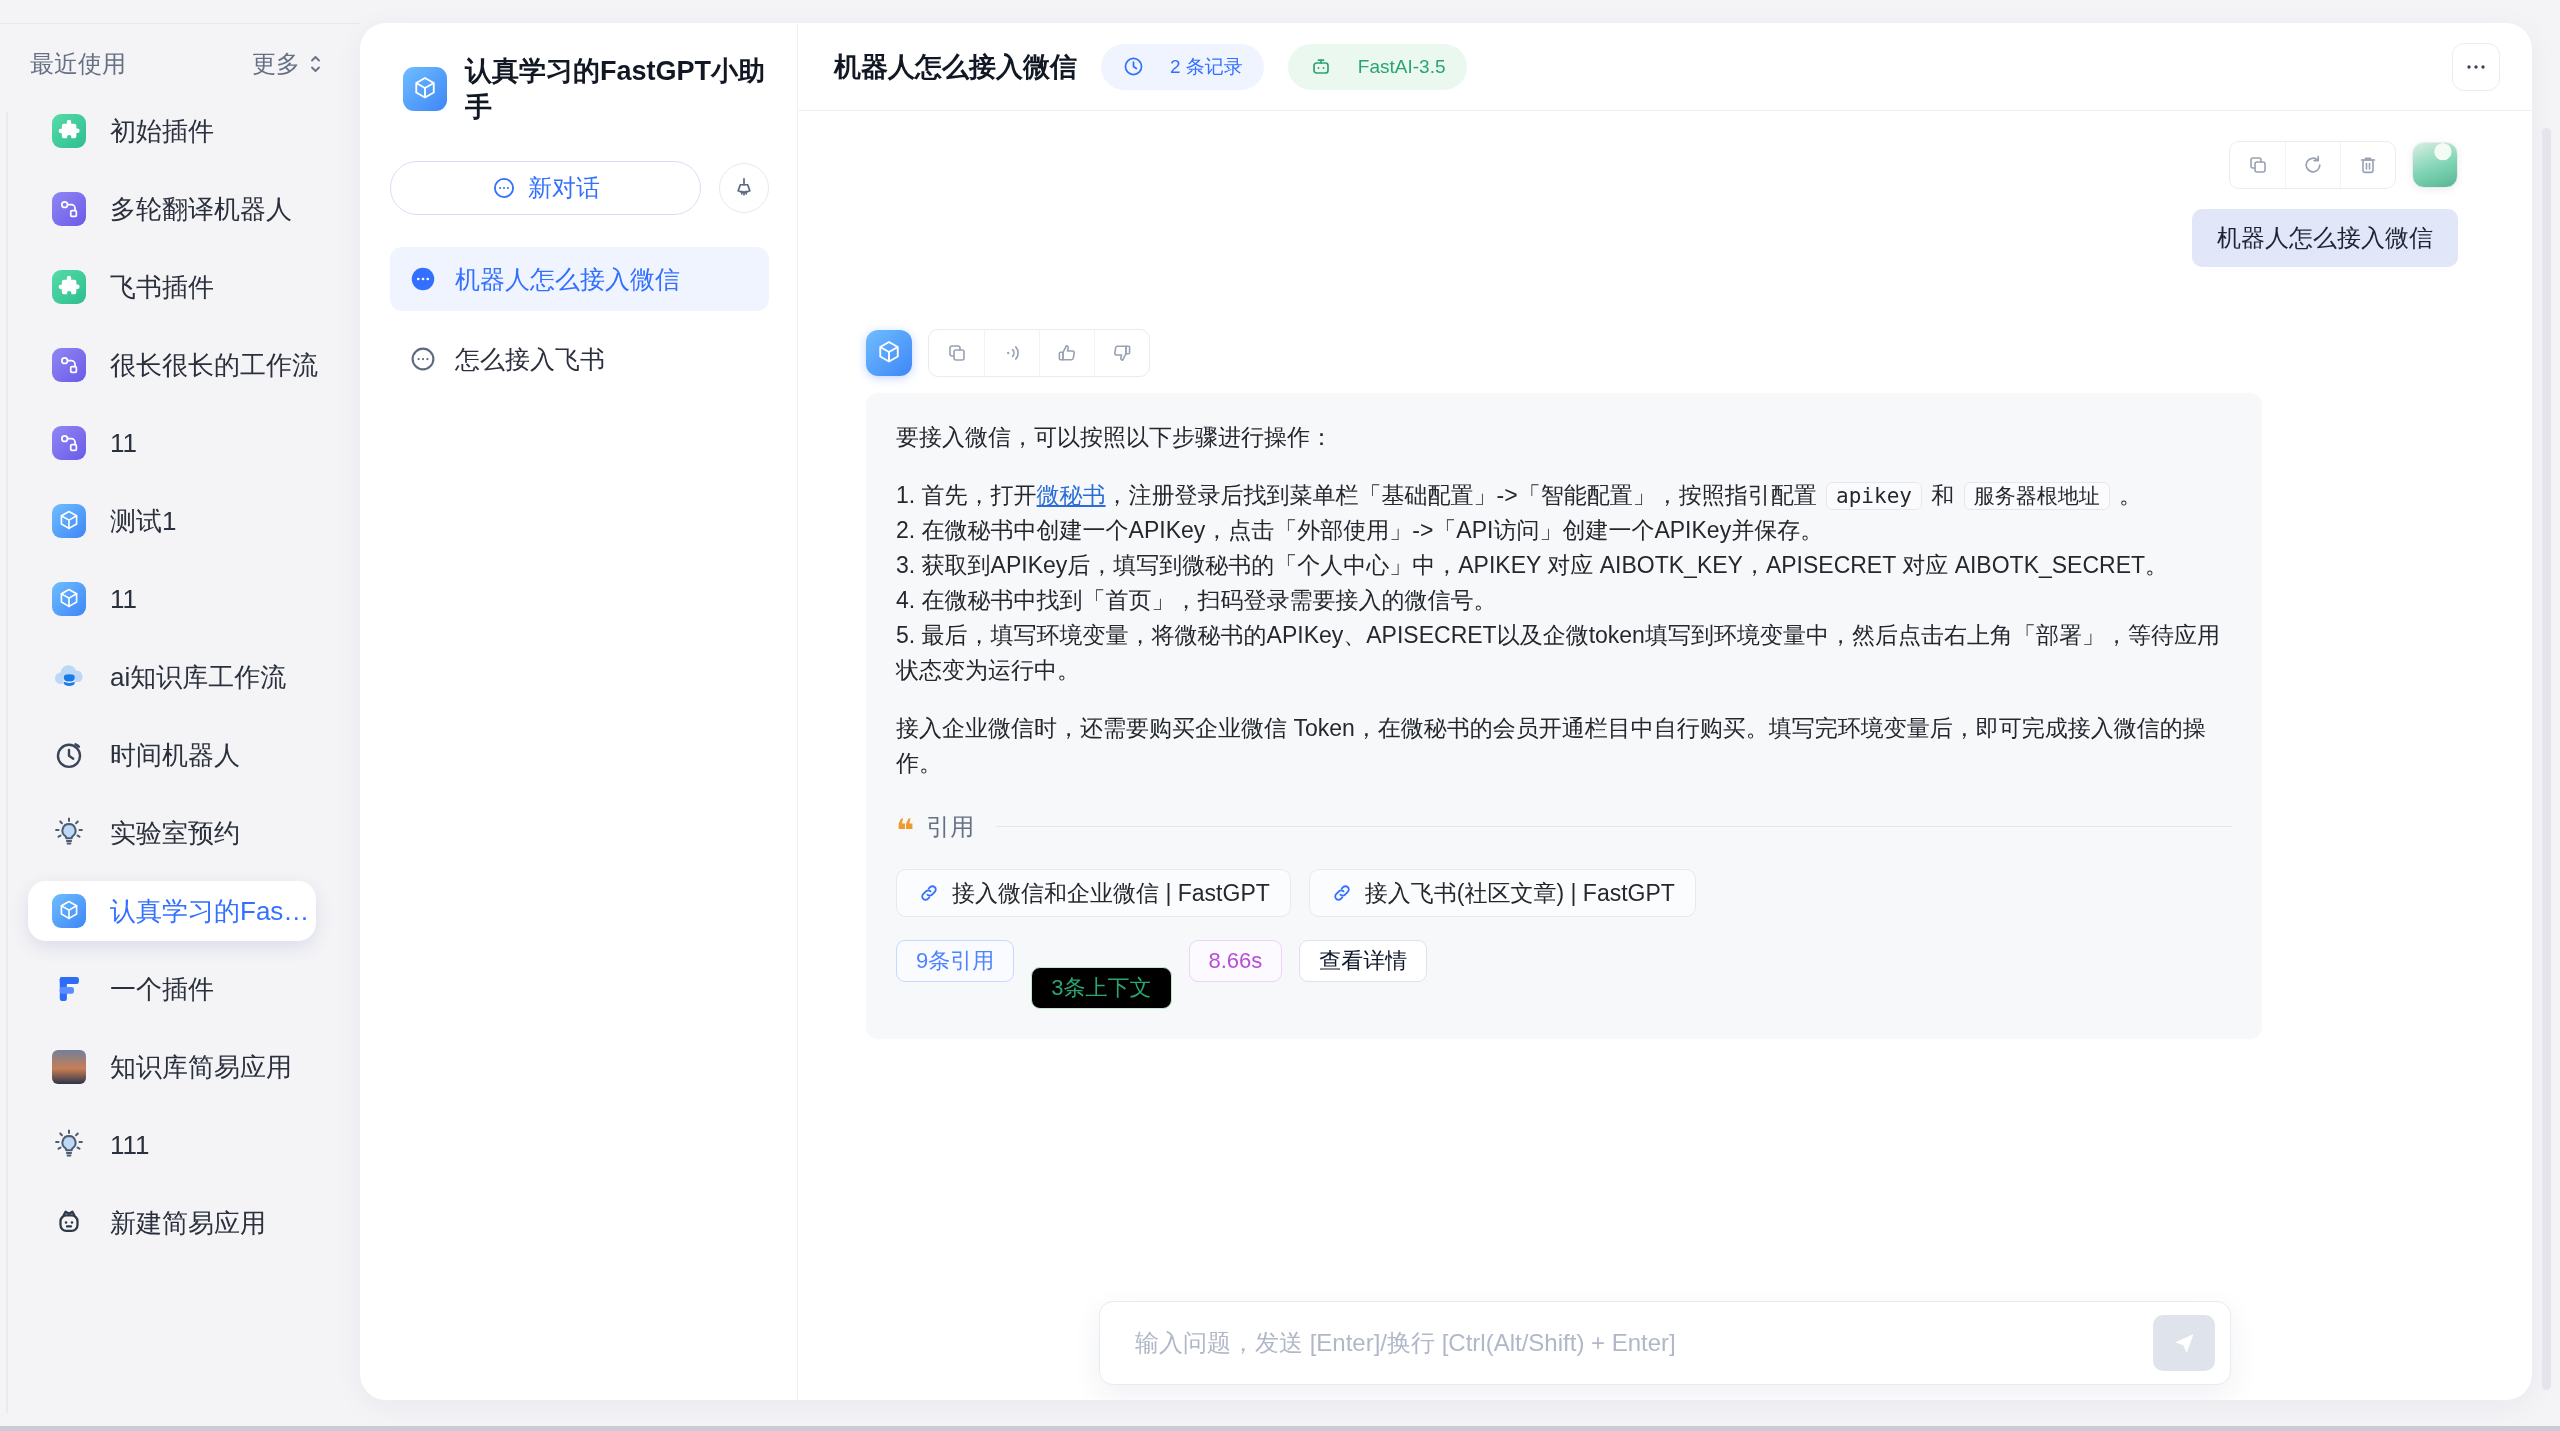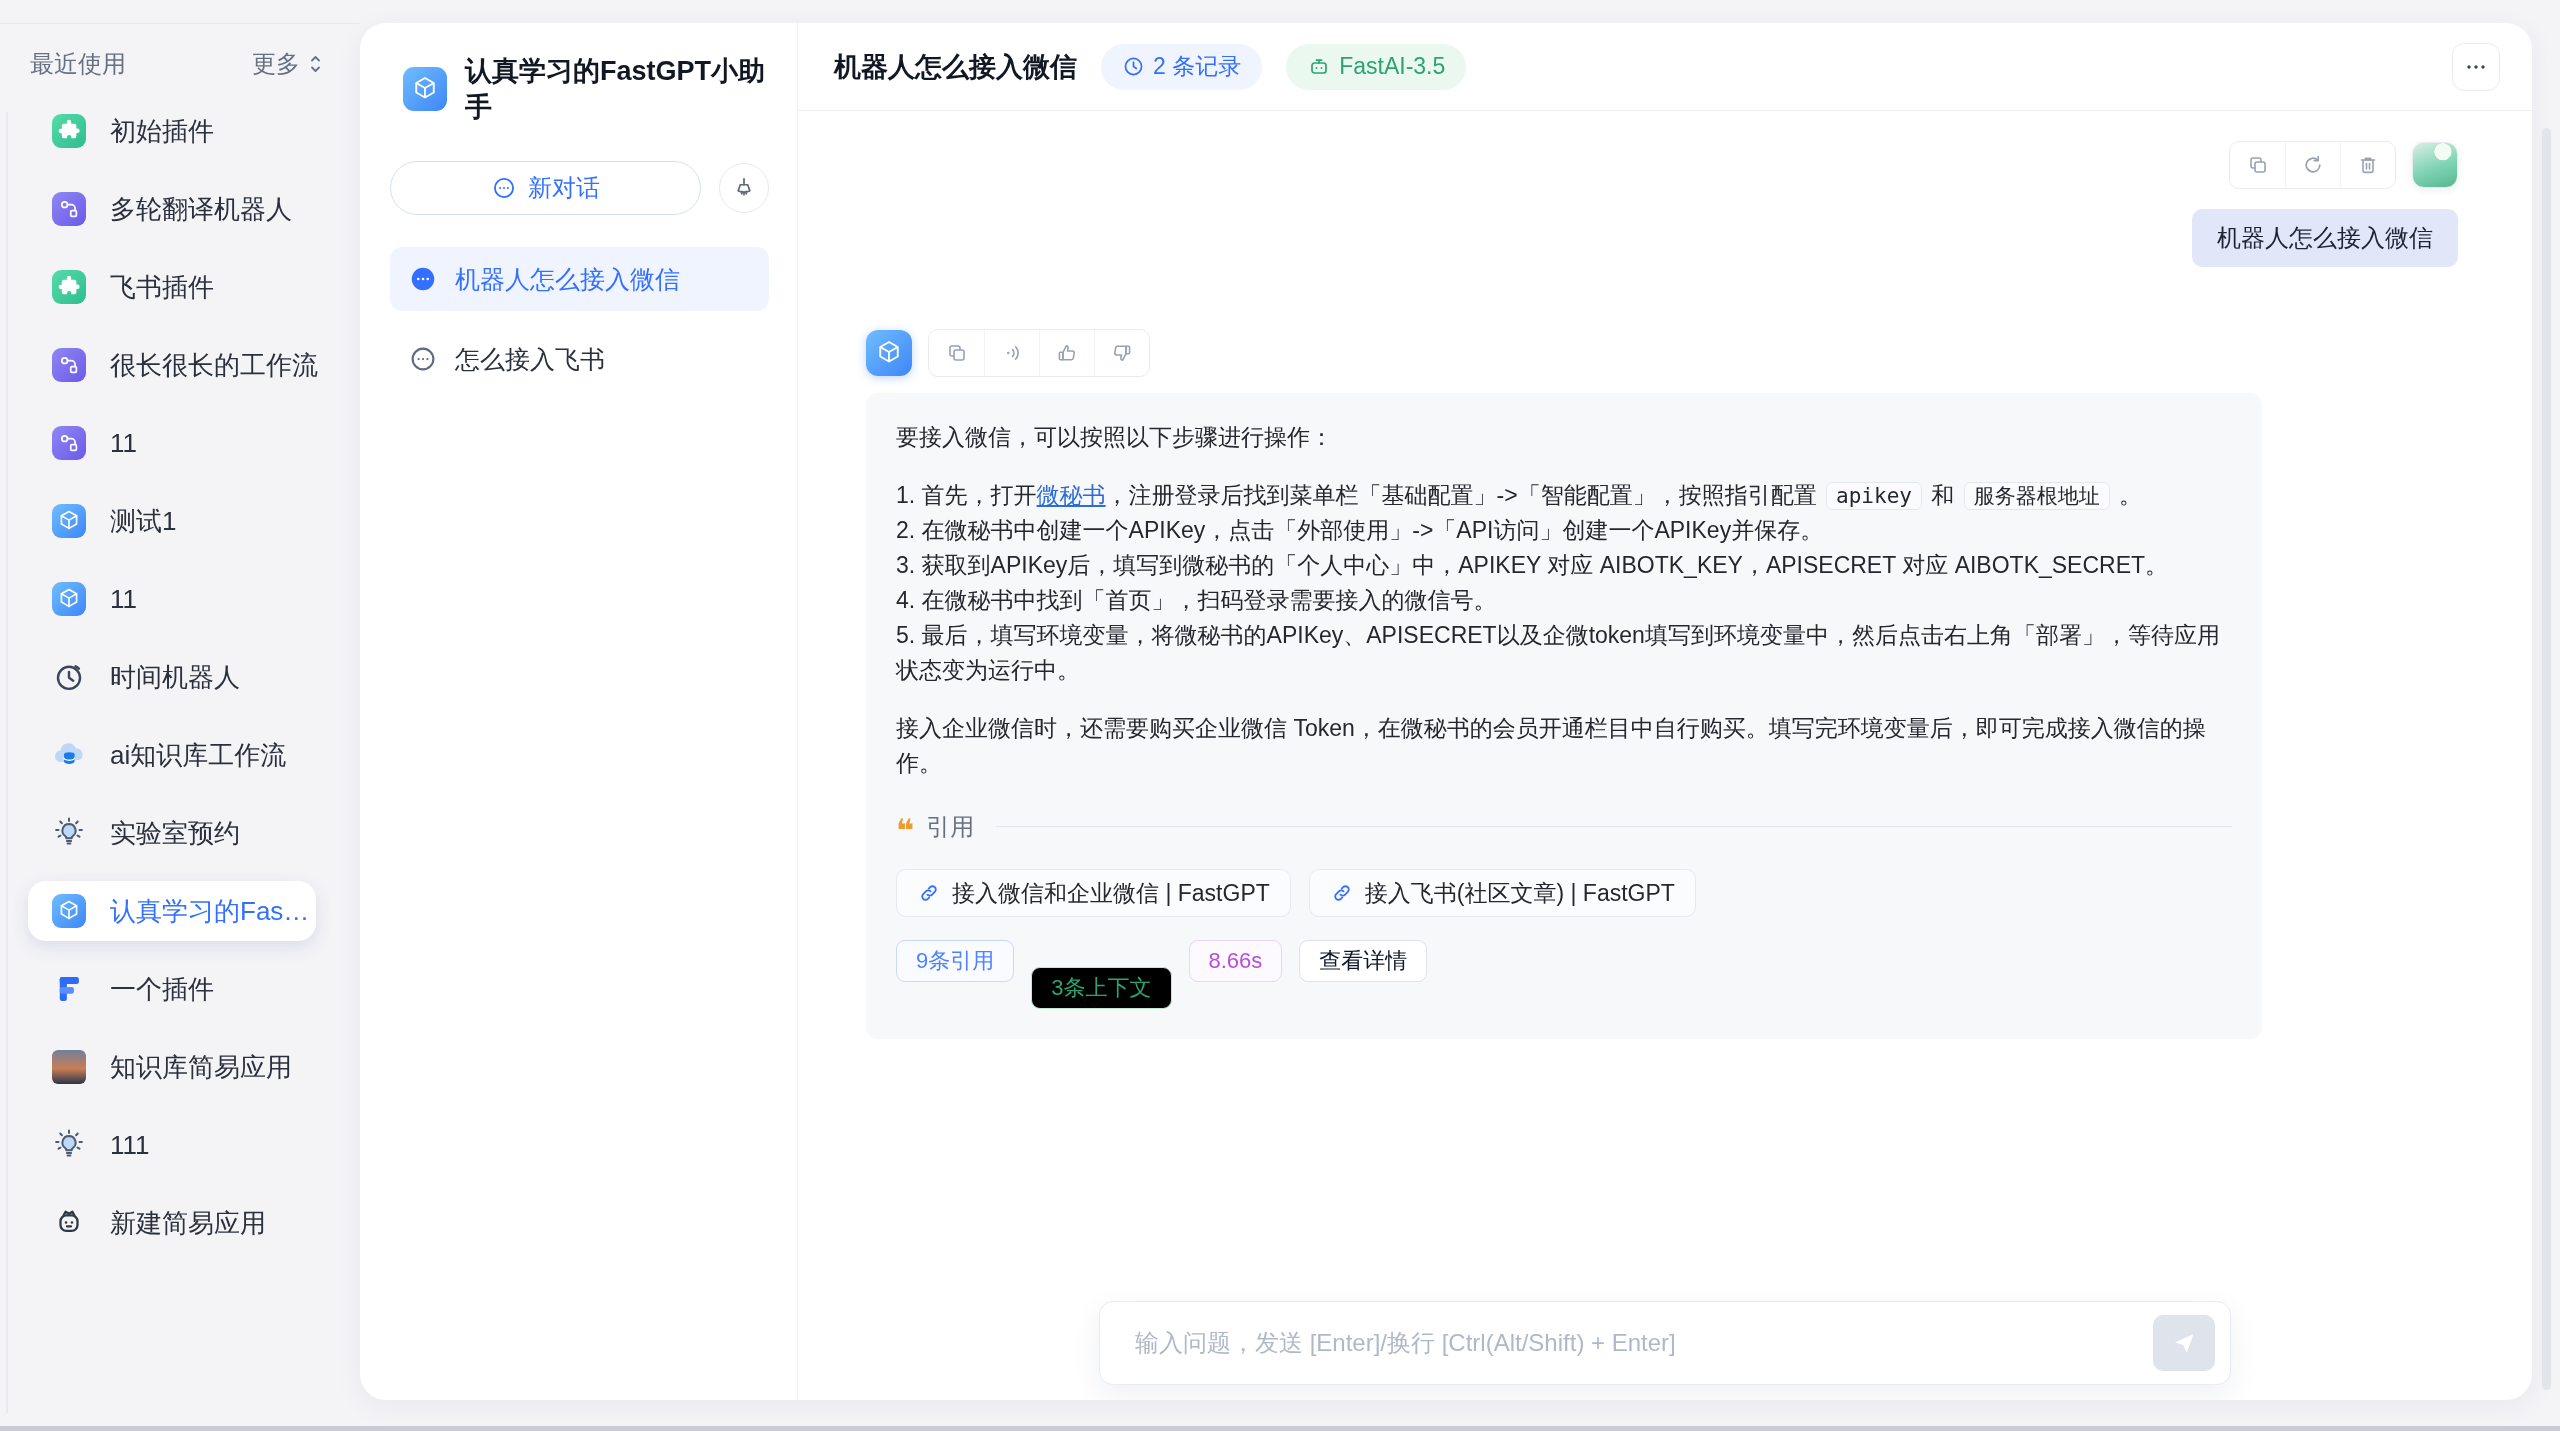--- a/index.html
+++ b/index.html
@@ -57,22 +57,22 @@
             padding:0 18px; font-size:25px; color:#2A303C; cursor:pointer; }
   .c-item.active { background:#F0F4FF; color:#3370FF; }
   .c-ic { width:30px; height:30px; flex:none; display:flex; }
   .c-item.active .c-ic { color:#3370FF; } .c-item .c-ic { color:#5E6A7E; }
 
   
   .chat-col { flex:1; position:relative; display:flex; flex-direction:column; }
   .chat-header { height:88px; border-bottom:1px solid #EFF0F5; display:flex; align-items:center;
                  gap:24px; padding:0 36px; flex:none; }
   .chat-title { font-size:27px; font-weight:600; color:#111824; }
-  .badge { height:46px; border-radius:23px; display:flex; align-items:center; gap:8px;
-           padding:0 21px; font-size:23px; }
+  .badge { height:46px; border-radius:23px; display:flex; align-items:center; gap:25px;
+           padding:0 21px; font-size:19px; }
   .badge.rec { background:#F0F4FF; color:#3370FF; }
   .badge.model { background:#EBF8F0; color:#2BA471; }
   .more-btn { position:absolute; top:20px; right:32px; width:48px; height:48px; border-radius:12px;
               border:1px solid #E8EBF0; background:#fff; color:#3A4559;
               display:flex; align-items:center; justify-content:center; }
   .chat-body { flex:1; padding:30px 74px 0 68px; overflow:hidden; }
 
   .msg-user { display:flex; flex-direction:column; align-items:flex-end; }
   .u-top,.a-top { display:flex; align-items:center; gap:16px; }
   .avatar { width:46px; height:46px; border-radius:12px; border:1px solid #E8EBF0; flex:none;
@@ -215,41 +215,41 @@
             <svg viewBox="0 0 24 24" fill="none" stroke-linecap="round" stroke-linejoin="round">
               <g stroke="#fff" stroke-width="1.5">
                 <path d="M12 3.2 19 7.2v7.6l-7 4-7-4V7.2z"></path>
                 <path d="M12 11.2 19 7.2M12 11.2 5 7.2M12 11.2v7.8"></path>
               </g>
             </svg>
           </span>
           <span class="s-label">11</span>
         </div>
         <div class="s-item">
+          <span class="s-ic ic-kb">
+            <svg viewBox="0 0 24 24" fill="none" stroke-linecap="round" stroke-linejoin="round">
+              <path fill="#BDD7F6" d="M6.3 17a4.1 4.1 0 0 1-.2-8.2A5.6 5.6 0 0 1 17 7.5a4.3 4.3 0 0 1 2.7 7.8z"></path>
+              <ellipse cx="12.2" cy="11.6" rx="3.7" ry="1.5" fill="#1C7BE8"></ellipse>
+              <path fill="#1C7BE8" d="M8.5 11.6v5.2c0 .85 1.65 1.5 3.7 1.5s3.7-.65 3.7-1.5v-5.2z"></path>
+              <path d="M8.5 14.2c0 .85 1.65 1.5 3.7 1.5s3.7-.65 3.7-1.5" stroke="#fff" stroke-width=".9"></path>
+            </svg>
+          </span>
+          <span class="s-label">ai知识库工作流</span>
+        </div>
+        <div class="s-item">
           <span class="s-ic ic-clock">
             <svg viewBox="0 0 24 24" fill="none" stroke-linecap="round" stroke-linejoin="round">
               <g stroke="#3A4559" stroke-width="1.7">
                 <circle cx="12" cy="12.6" r="7.8"></circle>
                 <path d="M12 8.4v4.2l3 2"></path>
                 <path d="M16.6 4.4c.9.4 1.7 1 2.4 1.7"></path>
               </g>
             </svg>
           </span>
           <span class="s-label">时间机器人</span>
-        </div>
-        <div class="s-item">
-          <span class="s-ic ic-kb">
-            <svg viewBox="0 0 24 24" fill="none" stroke-linecap="round" stroke-linejoin="round">
-              <path fill="#BDD7F6" d="M6.3 17a4.1 4.1 0 0 1-.2-8.2A5.6 5.6 0 0 1 17 7.5a4.3 4.3 0 0 1 2.7 7.8z"></path>
-              <ellipse cx="12.2" cy="11.6" rx="3.7" ry="1.5" fill="#1C7BE8"></ellipse>
-              <path fill="#1C7BE8" d="M8.5 11.6v5.2c0 .85 1.65 1.5 3.7 1.5s3.7-.65 3.7-1.5v-5.2z"></path>
-              <path d="M8.5 14.2c0 .85 1.65 1.5 3.7 1.5s3.7-.65 3.7-1.5" stroke="#fff" stroke-width=".9"></path>
-            </svg>
-          </span>
-          <span class="s-label">ai知识库工作流</span>
         </div>
         <div class="s-item">
           <span class="s-ic ic-bulb">
             <svg viewBox="0 0 24 24" fill="none" stroke-linecap="round" stroke-linejoin="round">
               <g stroke="#4A5B72" stroke-width="1.4">
                 <path fill="#BED9F8" d="M12 5.6a4.7 4.7 0 0 1 2.7 8.5c-.5.4-.8 1-.8 1.6h-3.8c0-.6-.3-1.2-.8-1.6A4.7 4.7 0 0 1 12 5.6z"></path>
                 <path d="M10.5 17.6h3M11 19.4h2"></path>
                 <path d="M12 1.8v1.7M5.8 3.9l1.2 1.2M2.9 9.8h1.7M18.2 3.9 17 5.1M19.4 9.8h1.7M4.6 14.6l1.4-.8M19.4 14.6l-1.4-.8"></path>
               </g>
             </svg>

